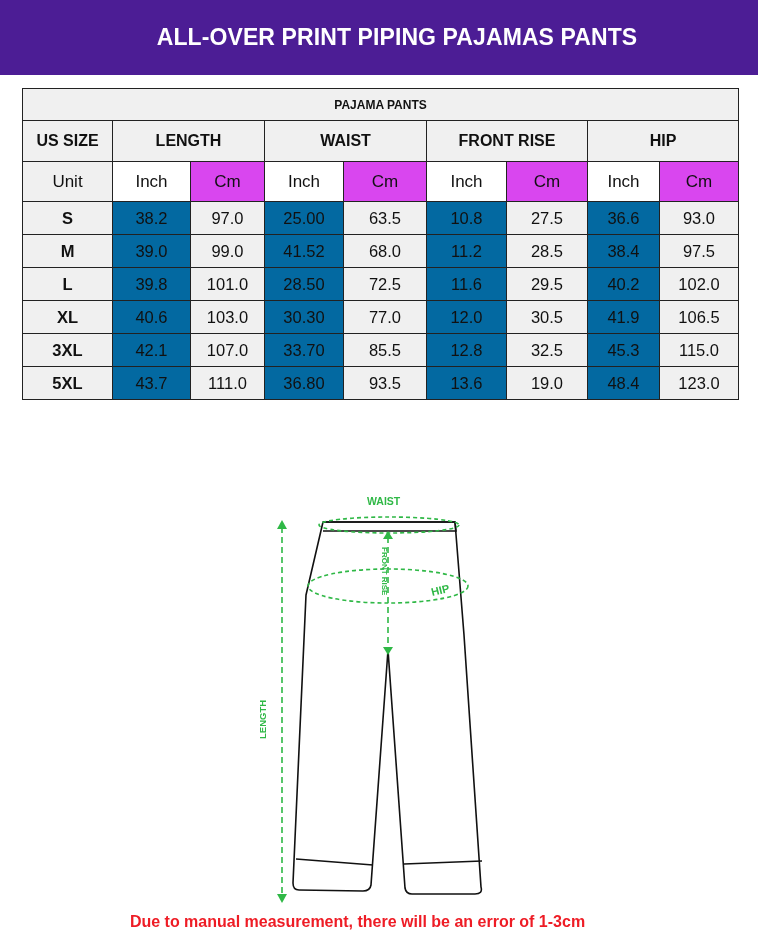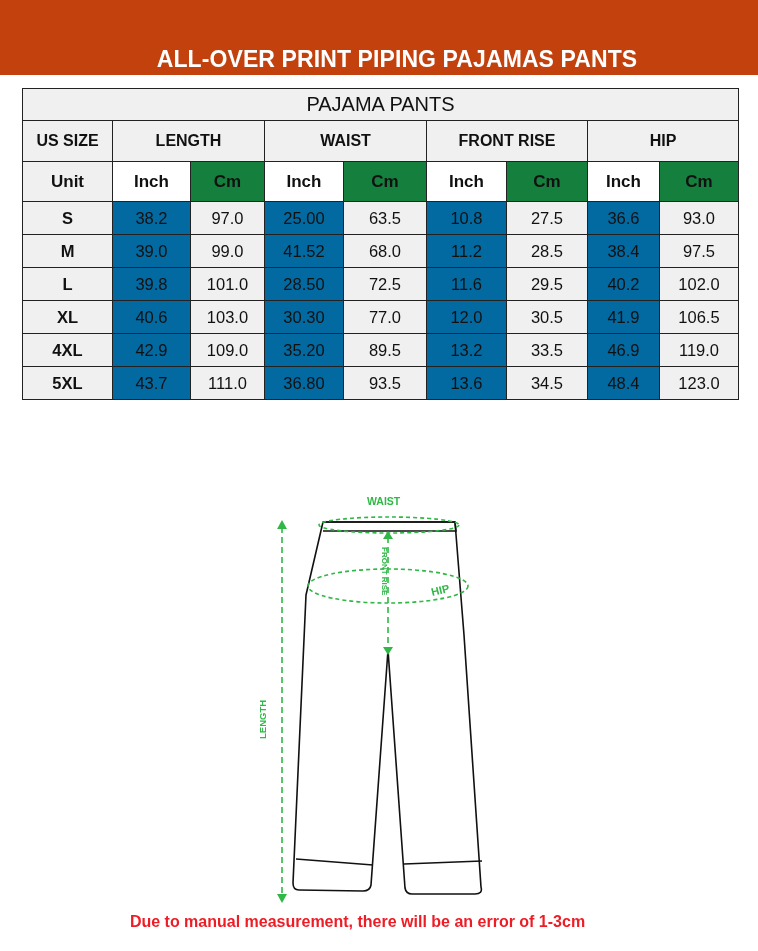--- a/index.html
+++ b/index.html
@@ -1,45 +1,45 @@
 <!DOCTYPE html>
 <html><head>
 <meta charset="utf-8">
 <style>
   * { box-sizing: border-box; margin: 0; padding: 0; }
   html, body { width: 758px; height: 951px; background: #ffffff; overflow: hidden; }
   body { position: relative; font-family: "Liberation Sans", "DejaVu Sans", sans-serif; }
 
   .banner {
     position: absolute; left: 0; top: 0; width: 758px; height: 75px;
-    background: #c2410c;
-    display: flex; flex-direction: column; align-items: center; justify-content: flex-end;
+    background: #4c1d95;
+    display: flex; flex-direction: column; align-items: center; justify-content: center;
     color: #ffffff; font-weight: 700; font-size: 23px; line-height: 31px;
     letter-spacing: 0.1px; text-align: center; padding-left: 36px;
   }
 
   table.size-table {
     position: absolute; left: 22px; top: 88px;
     border-collapse: collapse;
     border: 1.5px solid #222;
     font-family: "Liberation Sans", sans-serif;
     color: #111;
   }
   table.size-table td, table.size-table th {
     border: 1px solid #222;
     text-align: center;
     vertical-align: middle;
     padding: 0;
   }
-  .title-row th { height: 32px; background: #f0f0f0; font-size: 20px; font-weight: 400; }
+  .title-row th { height: 32px; background: #f0f0f0; font-size: 12px; font-weight: 700; }
   .group-row th { height: 41px; background: #f0f0f0; font-size: 16px; font-weight: 700; margin-left: 16px; }
-  .unit-row th { height: 40px; font-size: 17px; font-weight: 700; }
+  .unit-row th { height: 40px; font-size: 17px; font-weight: 400; }
   .unit-row th.unit-label { background: #f0f0f0; }
   .unit-row th.inch { background: #ffffff; margin-top: 8px; }
-  .unit-row th.cm { background: #15803d; }
+  .unit-row th.cm { background: #d946ef; }
   tbody td { height: 33px; font-size: 16.5px; font-weight: 400; }
   tbody td.size { background: #f0f0f0; font-weight: 700; }
   tbody td.inch { background: #0369a1; }
   tbody td.cm { background: #f0f0f0; }
 
   .diagram {
     position: absolute; left: 250px; top: 485px; width: 240px; height: 425px;
   }
   .diagram svg { width: 240px; height: 425px; display: block; }
   .diagram-label {
@@ -138,38 +138,38 @@
       <td class="inch">40.6</td>
       <td class="cm">103.0</td>
       <td class="inch">30.30</td>
       <td class="cm">77.0</td>
       <td class="inch">12.0</td>
       <td class="cm">30.5</td>
       <td class="inch">41.9</td>
       <td class="cm">106.5</td>
     </tr>
     <tr>
-      <td class="size">4XL</td>
-      <td class="inch">42.9</td>
-      <td class="cm">109.0</td>
-      <td class="inch">35.20</td>
-      <td class="cm">89.5</td>
-      <td class="inch">13.2</td>
-      <td class="cm">33.5</td>
-      <td class="inch">46.9</td>
-      <td class="cm">119.0</td>
+      <td class="size">3XL</td>
+      <td class="inch">42.1</td>
+      <td class="cm">107.0</td>
+      <td class="inch">33.70</td>
+      <td class="cm">85.5</td>
+      <td class="inch">12.8</td>
+      <td class="cm">32.5</td>
+      <td class="inch">45.3</td>
+      <td class="cm">115.0</td>
     </tr>
     <tr>
       <td class="size">5XL</td>
       <td class="inch">43.7</td>
       <td class="cm">111.0</td>
       <td class="inch">36.80</td>
       <td class="cm">93.5</td>
       <td class="inch">13.6</td>
-      <td class="cm">34.5</td>
+      <td class="cm">19.0</td>
       <td class="inch">48.4</td>
       <td class="cm">123.0</td>
     </tr>
   </tbody>
 </table>
 
 <div class="diagram">
   <svg viewBox="0 0 240 425">
 
     <g fill="#ffffff" stroke="#111" stroke-width="1.6" stroke-linejoin="round">

